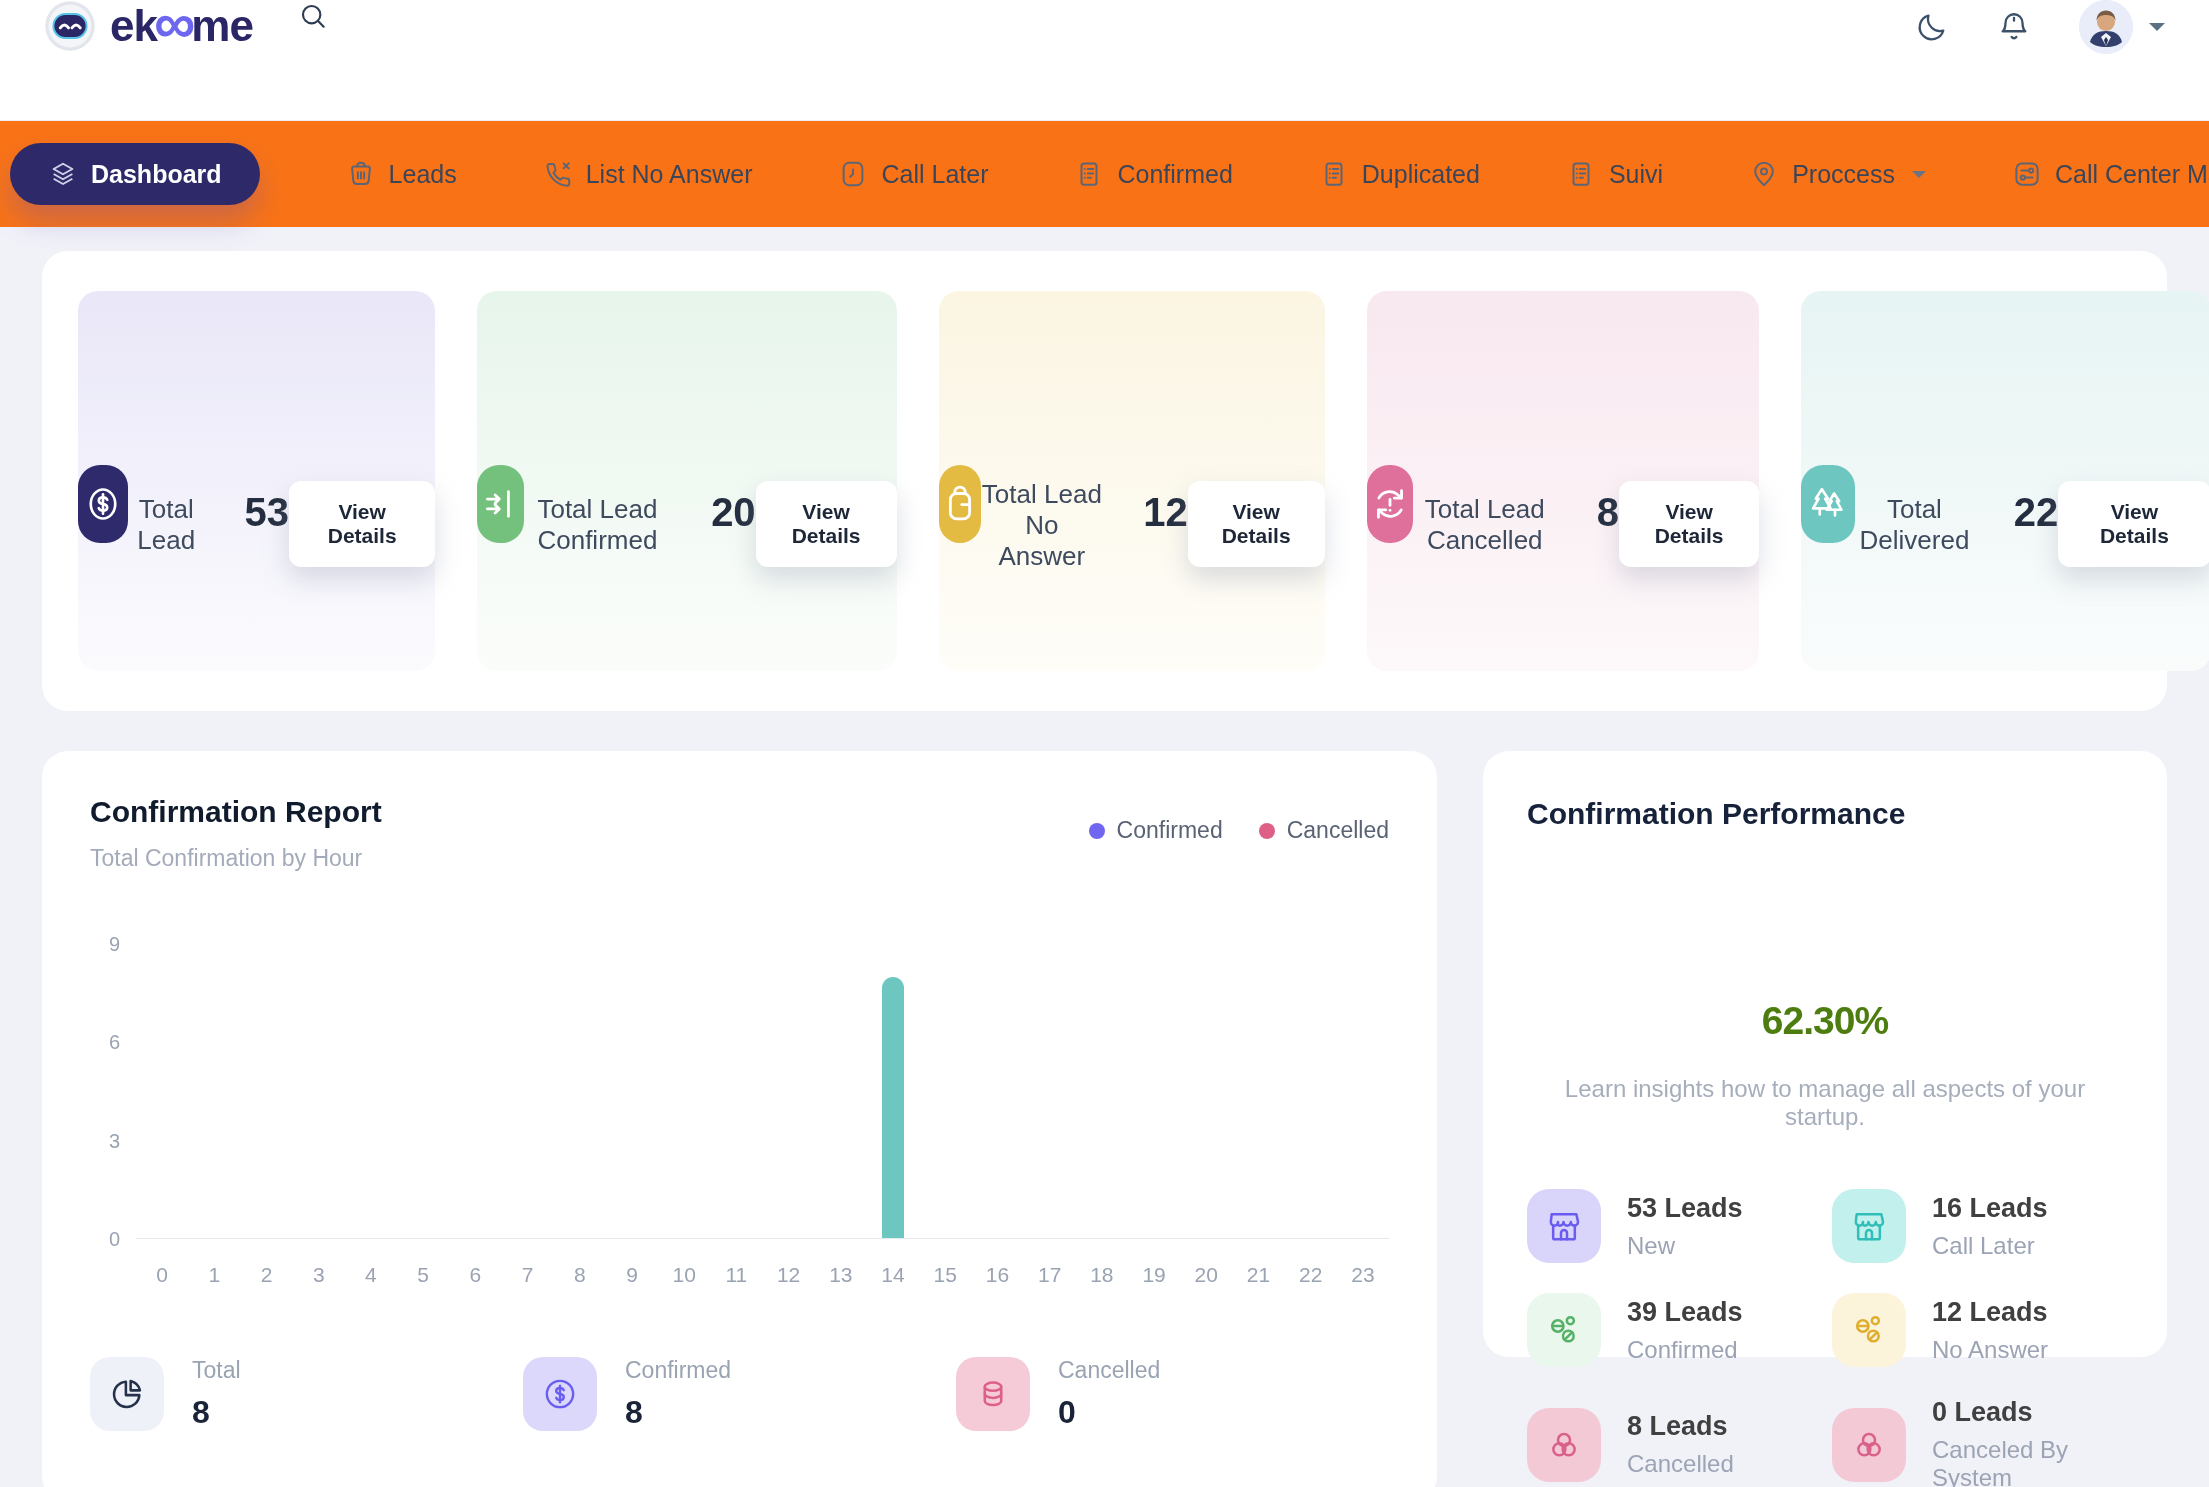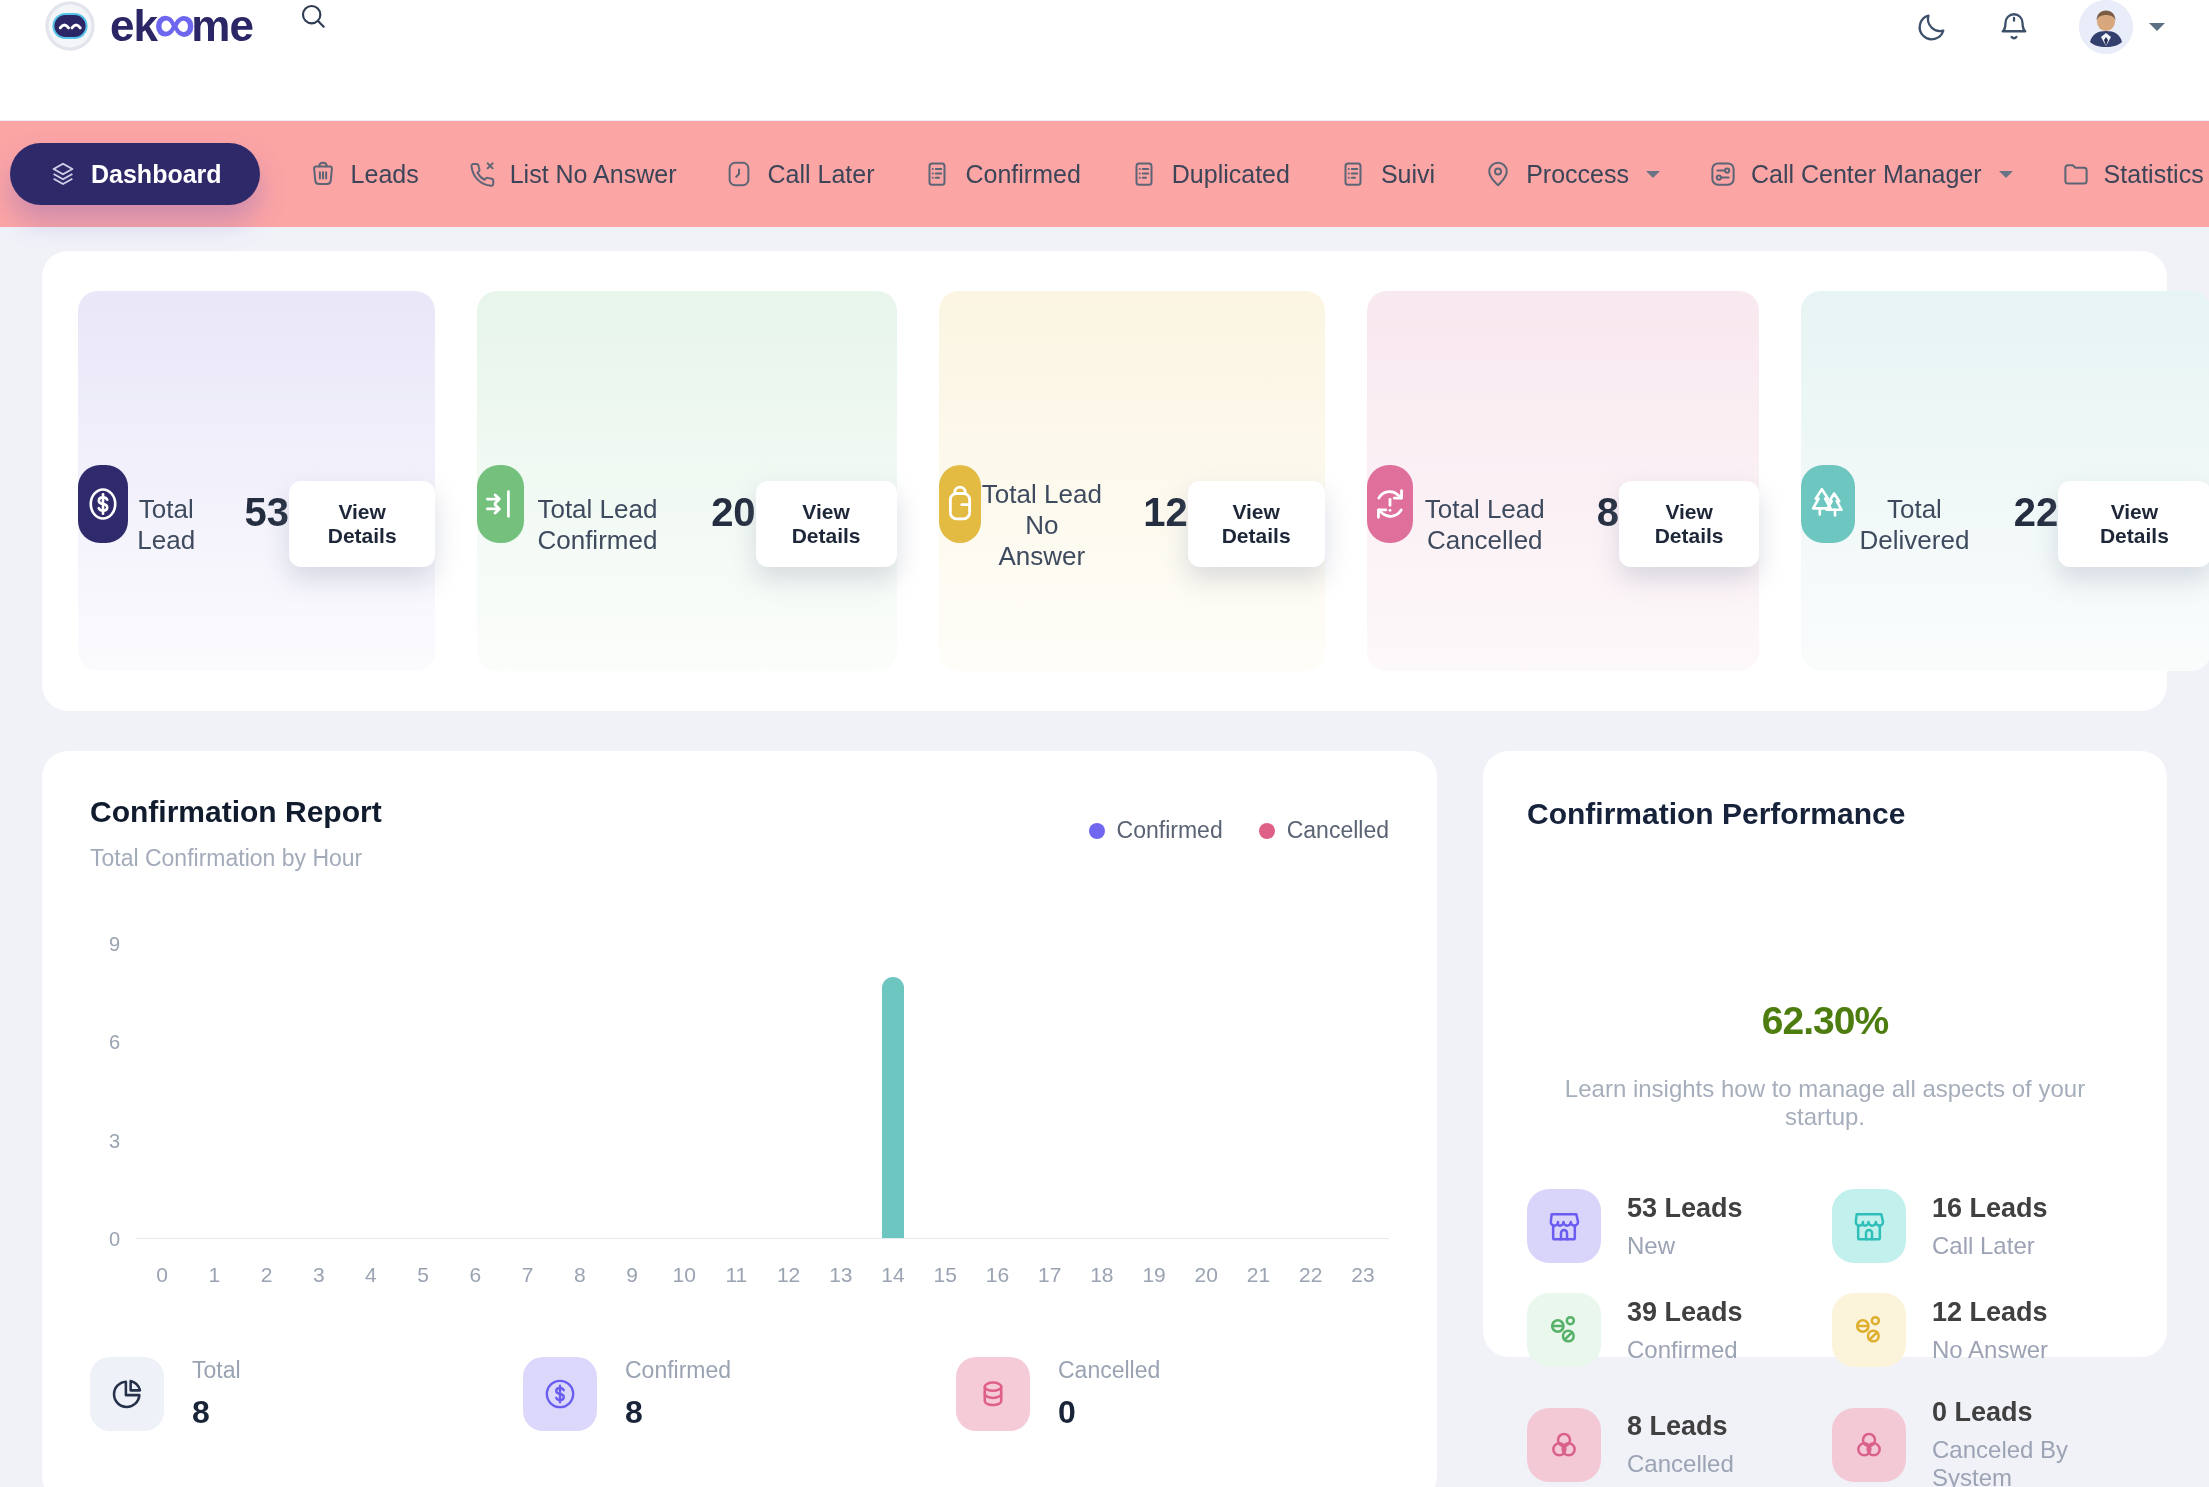--- a/index.html
+++ b/index.html
@@ -23,22 +23,22 @@
   .logo-infinity { color:#6d66ee; font-size:58px; font-weight:700; line-height:0; margin:0 -3px; transform:translateY(-3px); }
   .header-search { margin-left:44px; color:#2e3b52; cursor:pointer; }
   .header-right { margin-left:auto; display:flex; align-items:center; gap:48px; }
   .icon-btn { color:#3c506a; cursor:pointer; }
   .avatar-wrap { display:flex; align-items:center; gap:16px; cursor:pointer; }
   .avatar { width:54px; height:54px; border-radius:50%; background:#e9ecf9; overflow:hidden; }
   .caret-down { width:0; height:0; border:8px solid transparent; border-top-color:#5c7083; transform:translateY(4px); }
 
   
   .nav {
-    height:106px; background:#fca5a5; display:flex; align-items:center;
-    padding:0 10px; gap:48px;
+    height:106px; background:#f97316; display:flex; align-items:center;
+    padding:0 10px; gap:86px;
   }
   .nav-item { display:flex; align-items:center; gap:13px; font-size:25px; color:#3c4558; cursor:pointer; white-space:nowrap; }
   .nav-item .nav-ico { color:#5c6575; }
   .nav-item.active {
     background:#2e2a6a; color:#fff; padding:0 38px; height:62px; border-radius:31px;
     box-shadow:0 16px 28px rgba(85,75,195,.28); font-weight:600;
   }
   .nav-item.active .nav-ico { color:#cfd0e8; }
   .nav-caret { width:0; height:0; border:7px solid transparent; border-top-color:#6a7383; transform:translateY(4px); margin-left:4px; }
 

